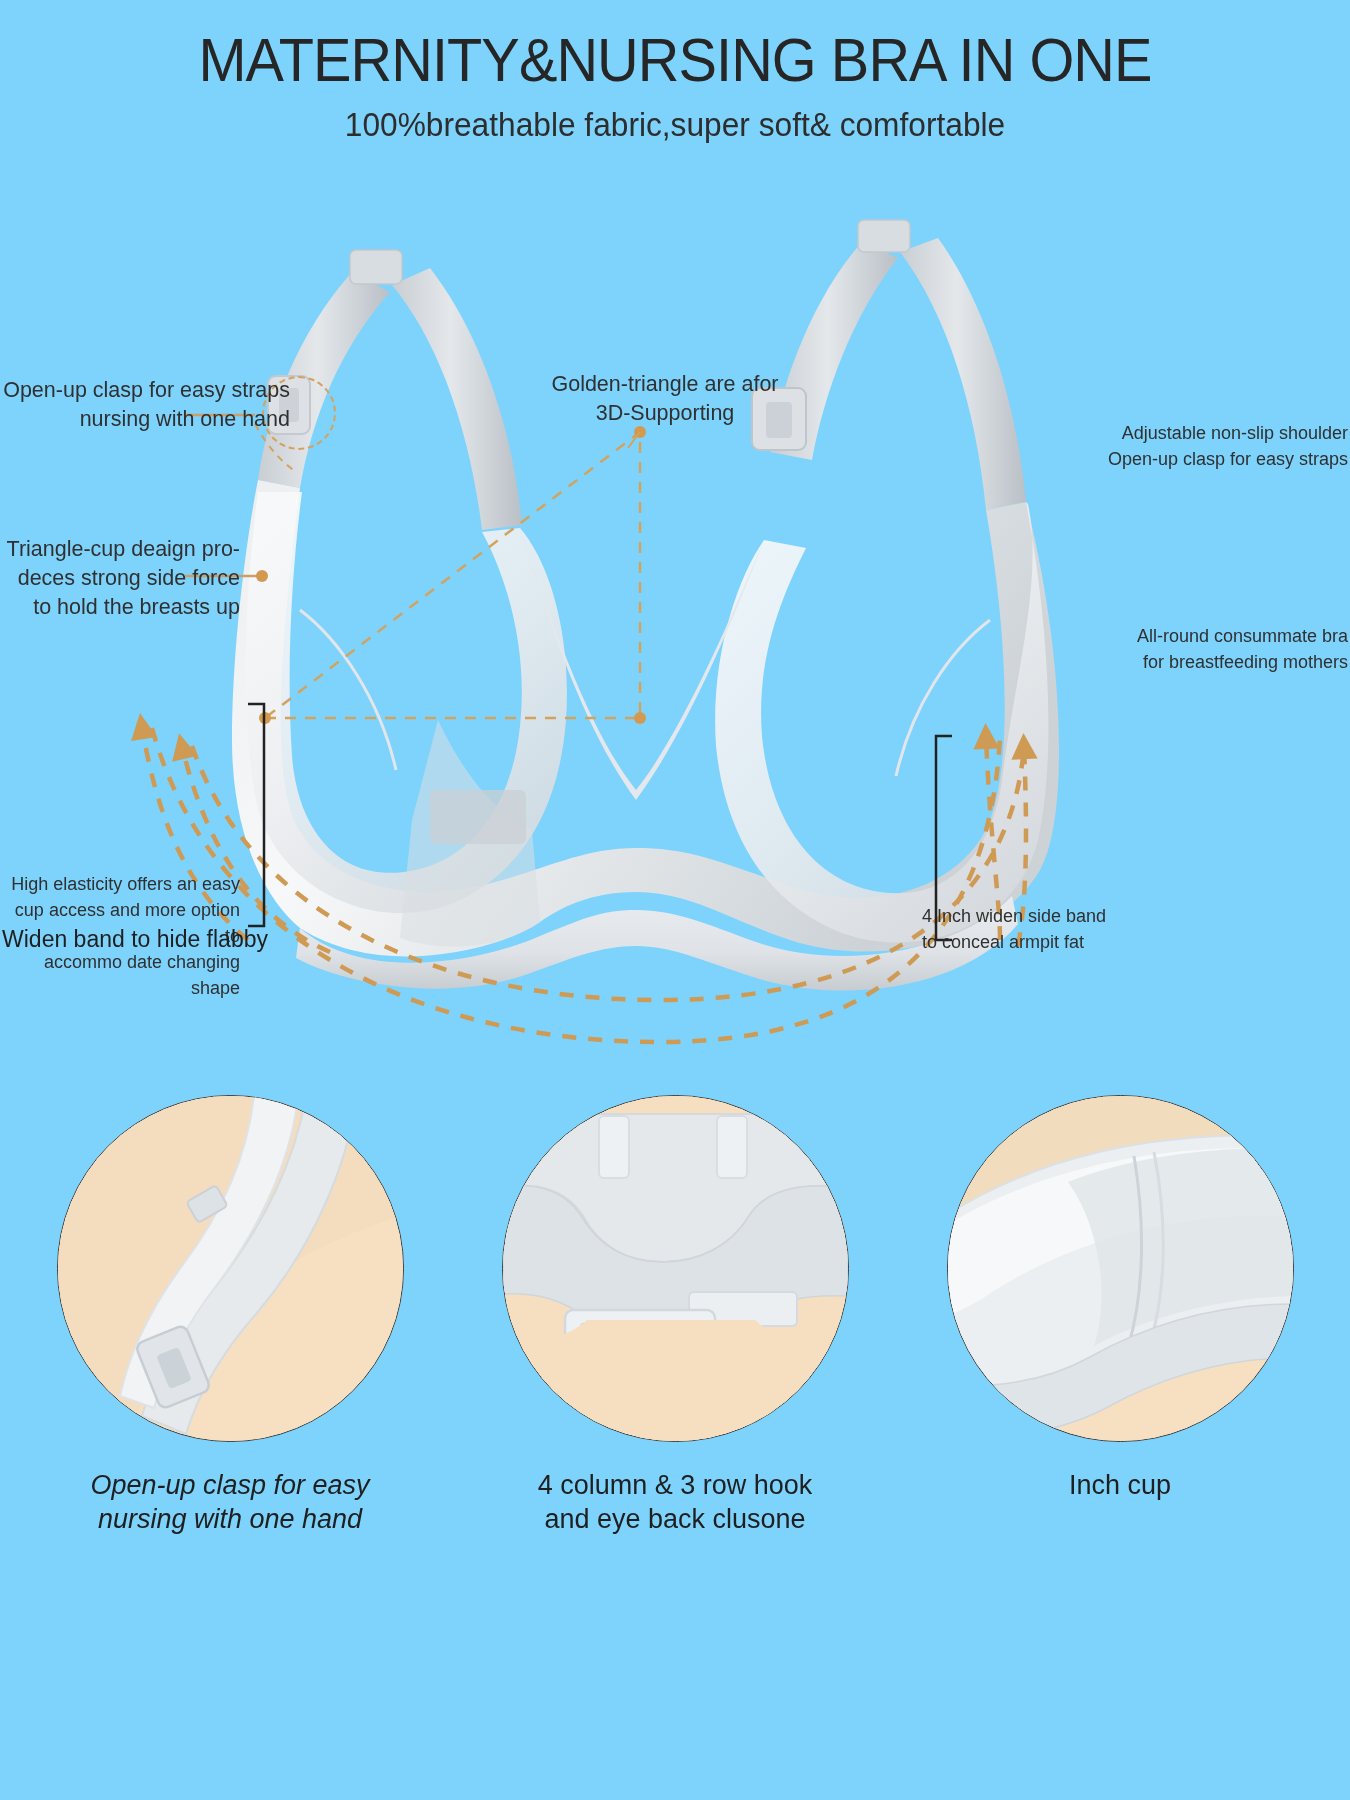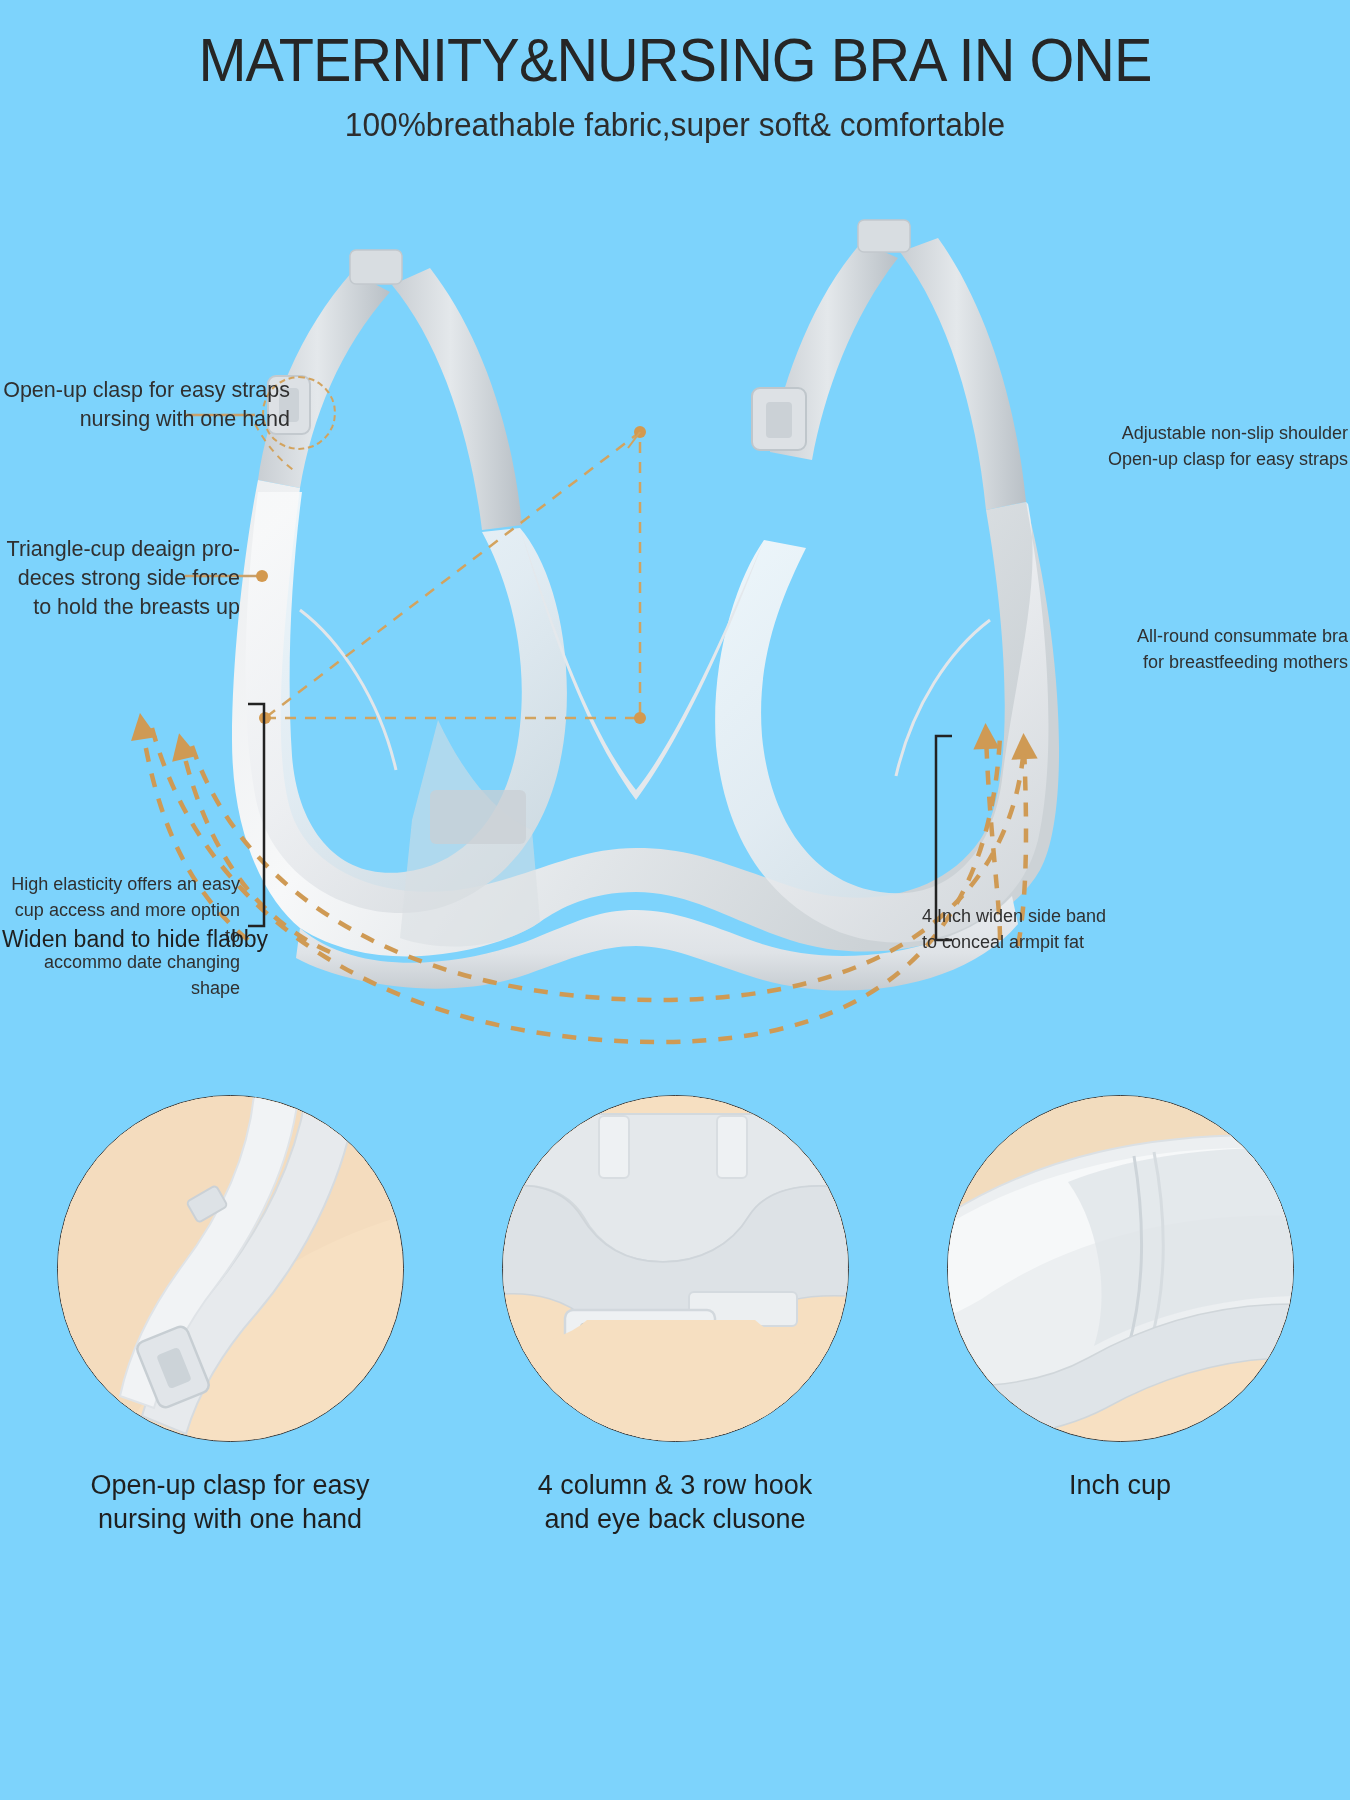--- a/index.html
+++ b/index.html
@@ -255,20 +255,22 @@
       <path d="M1040 552 L1060 552 L1060 760 L1040 760" fill="none" stroke="#222" stroke-width="0"></path>
 
       <path d="M248 524 L264 524 L264 746 L248 746" fill="none" stroke="#222" stroke-width="2.5"></path>
     </svg>
 
     <div class="dashcircle" style="left:262px; top:196px; width:70px; height:70px;"></div>
 
     <div class="anno r" style="left:0px; top:196px; width:290px;">Open-up clasp for easy straps
 nursing with one hand</div>
 
+    <div class="anno c" style="left:478px; top:190px; width:374px;">Golden-triangle are afor
+3D-Supporting</div>
 
     <div class="anno r small" style="left:900px; top:240px; width:448px;">Adjustable non-slip shoulder
 Open-up clasp for easy straps</div>
 
     <div class="anno r" style="left:0px; top:355px; width:240px;">Triangle-cup deaign pro-
 deces strong side force
 to hold the breasts up</div>
 
     <div class="anno r small" style="left:900px; top:443px; width:448px;">All-round consummate bra
 for breastfeeding mothers</div>
@@ -279,21 +281,21 @@
 
     <div class="anno r bold" style="left:0px; top:744px; width:268px;">Widen band to hide flabby</div>
 
     <div class="anno l small" style="left:922px; top:723px; width:400px;">4 Inch widen side band
 to conceal armpit fat</div>
 
   </div>
 
   <div class="trio">
 
-    <div class="cell" style="left:40px; top:0px;">
+    <div class="cell" style="left:40px; top:0px;font-style:italic;">
       <div class="circle">
         <svg viewBox="0 0 345 345" width="345" height="345">
           <rect x="0" y="0" width="345" height="345" fill="#f7e0c2"></rect>
           <path d="M0 0 L345 0 L345 120 C240 150 140 215 60 345 L0 345 Z" fill="#f4dcbe"></path>
           <path d="M248 0 C238 60 208 130 150 200 C120 236 96 276 84 320
                    L128 338 C142 292 168 252 198 218 C256 150 288 70 298 6 Z" fill="#e7eaed" stroke="#d6dbdf" stroke-width="2"></path>
           <path d="M196 0 C190 54 168 112 124 170 C96 208 72 254 62 300
                    L96 312 C108 268 130 226 158 190 C202 132 232 66 240 2 Z" fill="#f1f3f5" stroke="#dfe3e7" stroke-width="2"></path>
           <rect x="88" y="236" width="54" height="70" rx="8" transform="rotate(-22 115 271)" fill="#e1e5e9" stroke="#c7ced3" stroke-width="2.5"></rect>
           <rect x="104" y="254" width="24" height="36" rx="4" transform="rotate(-22 116 272)" fill="#ccd3d8"></rect>

